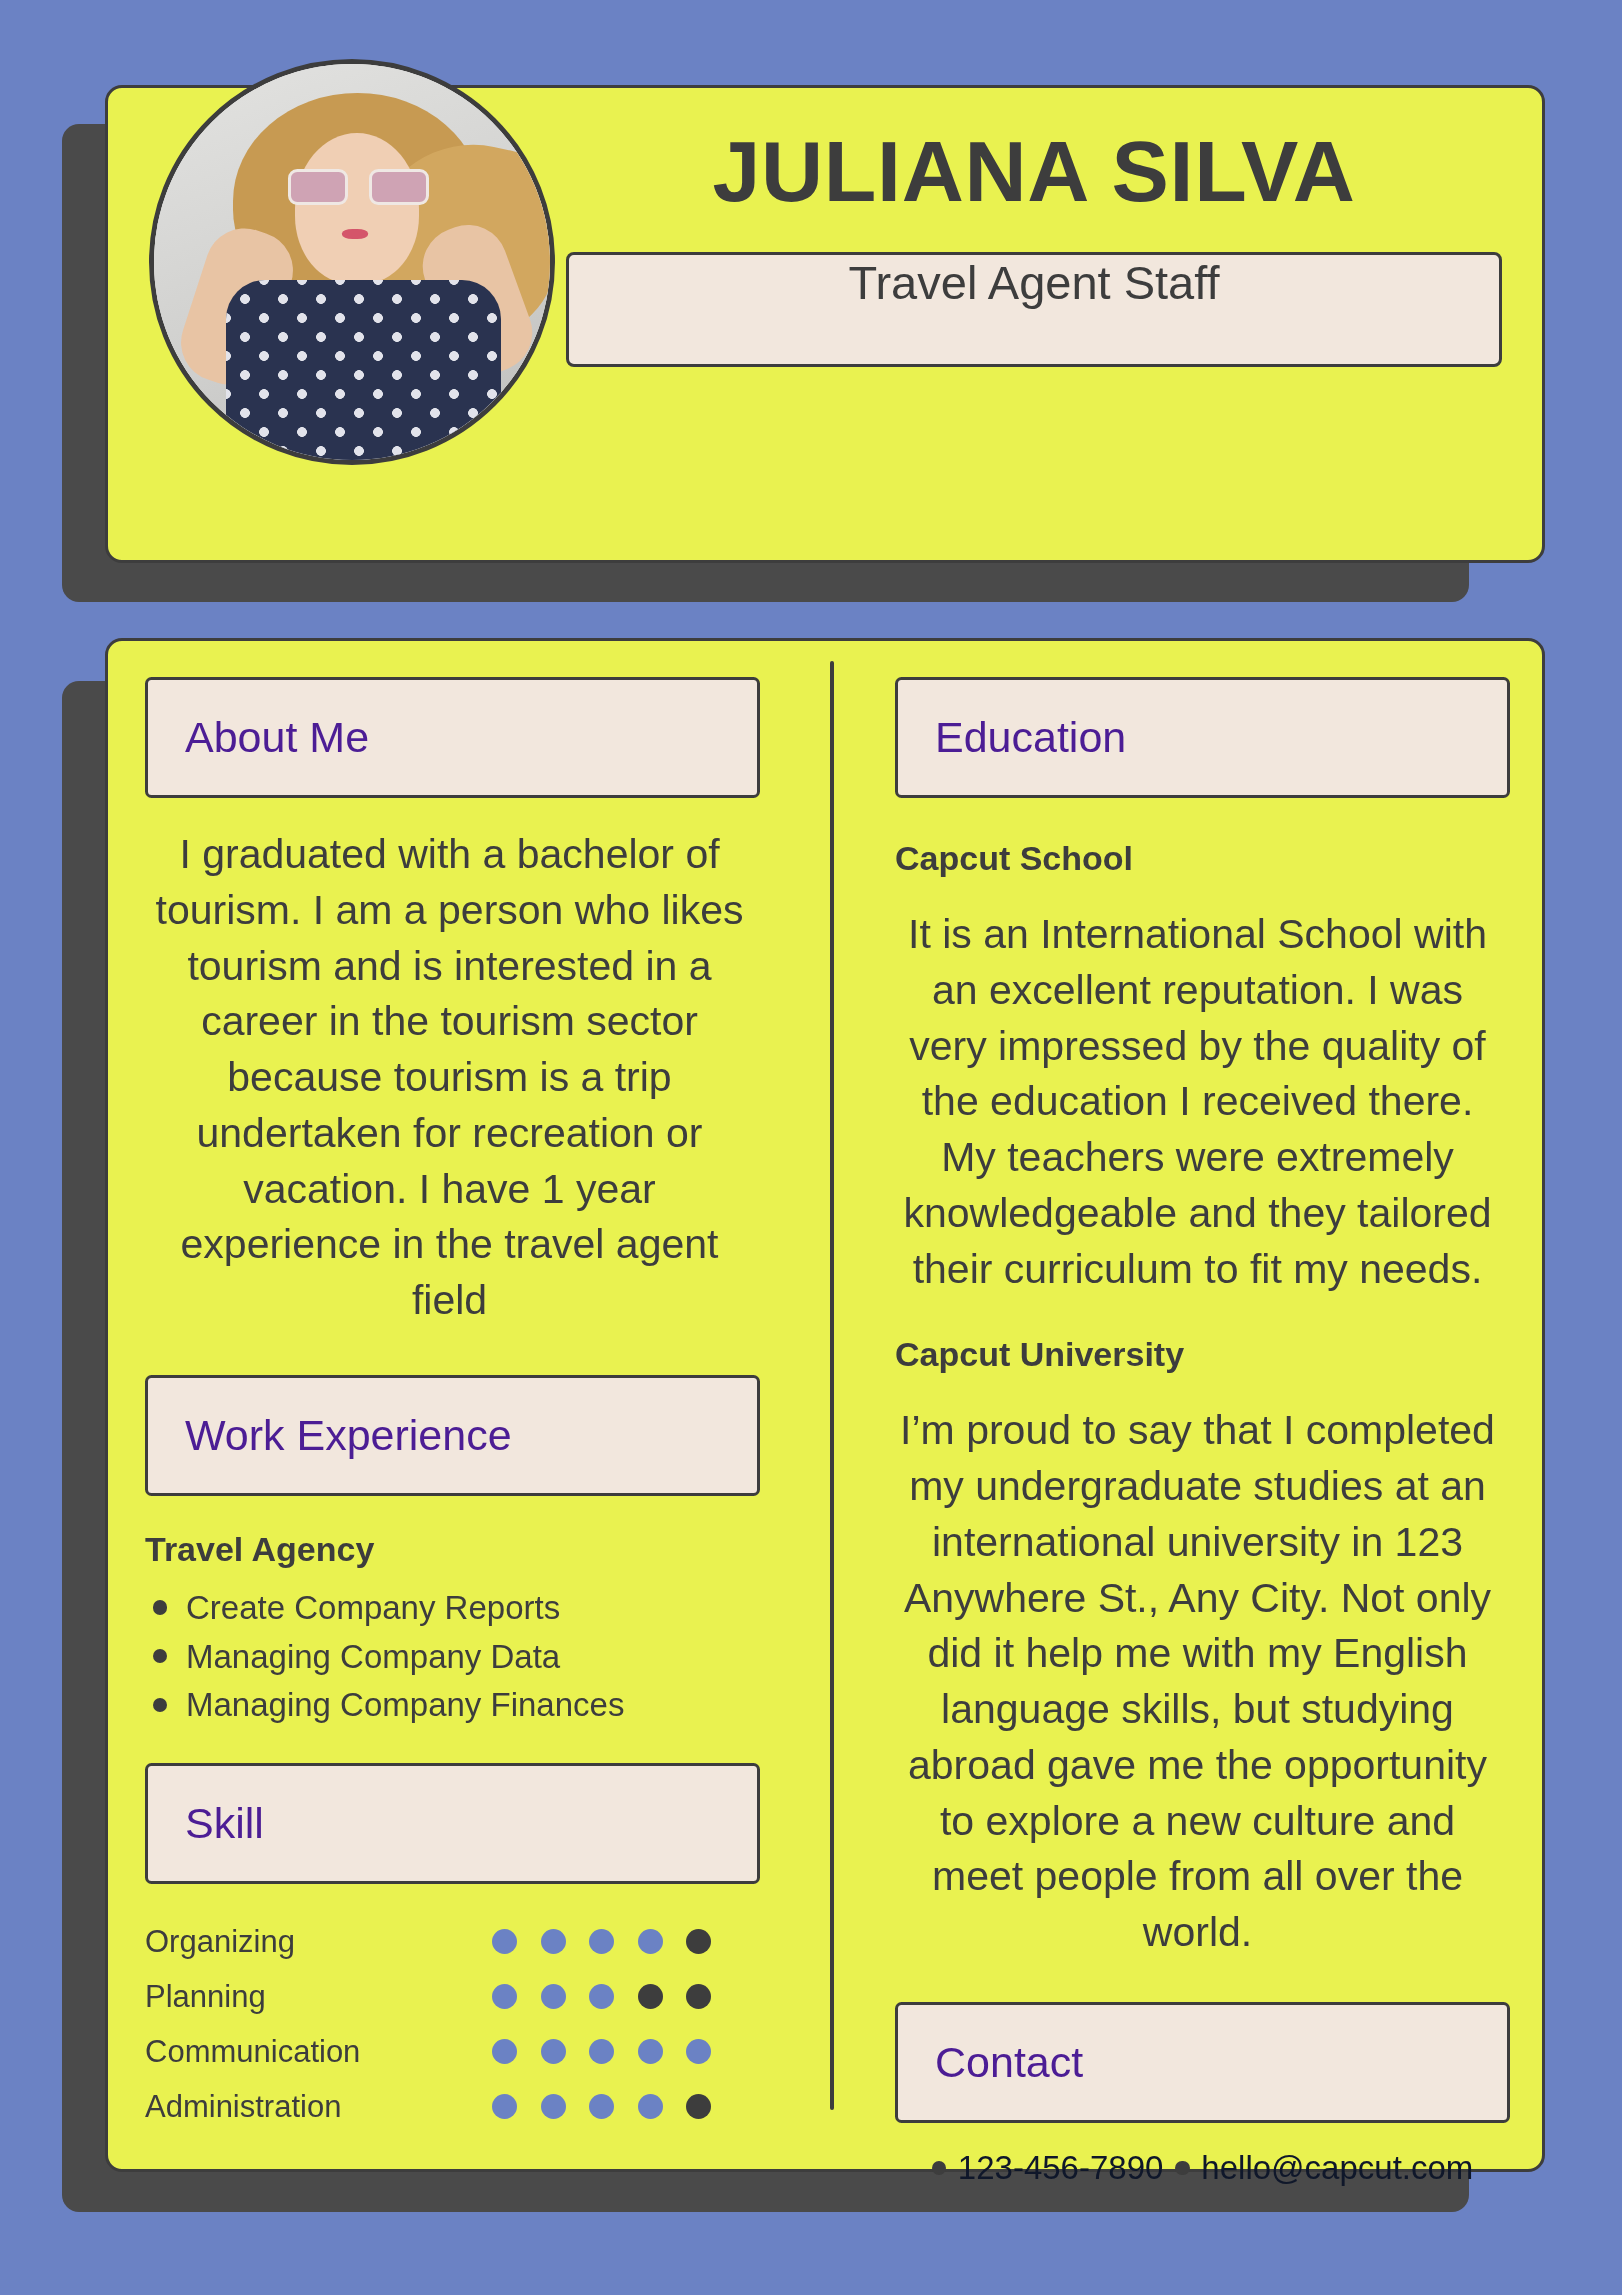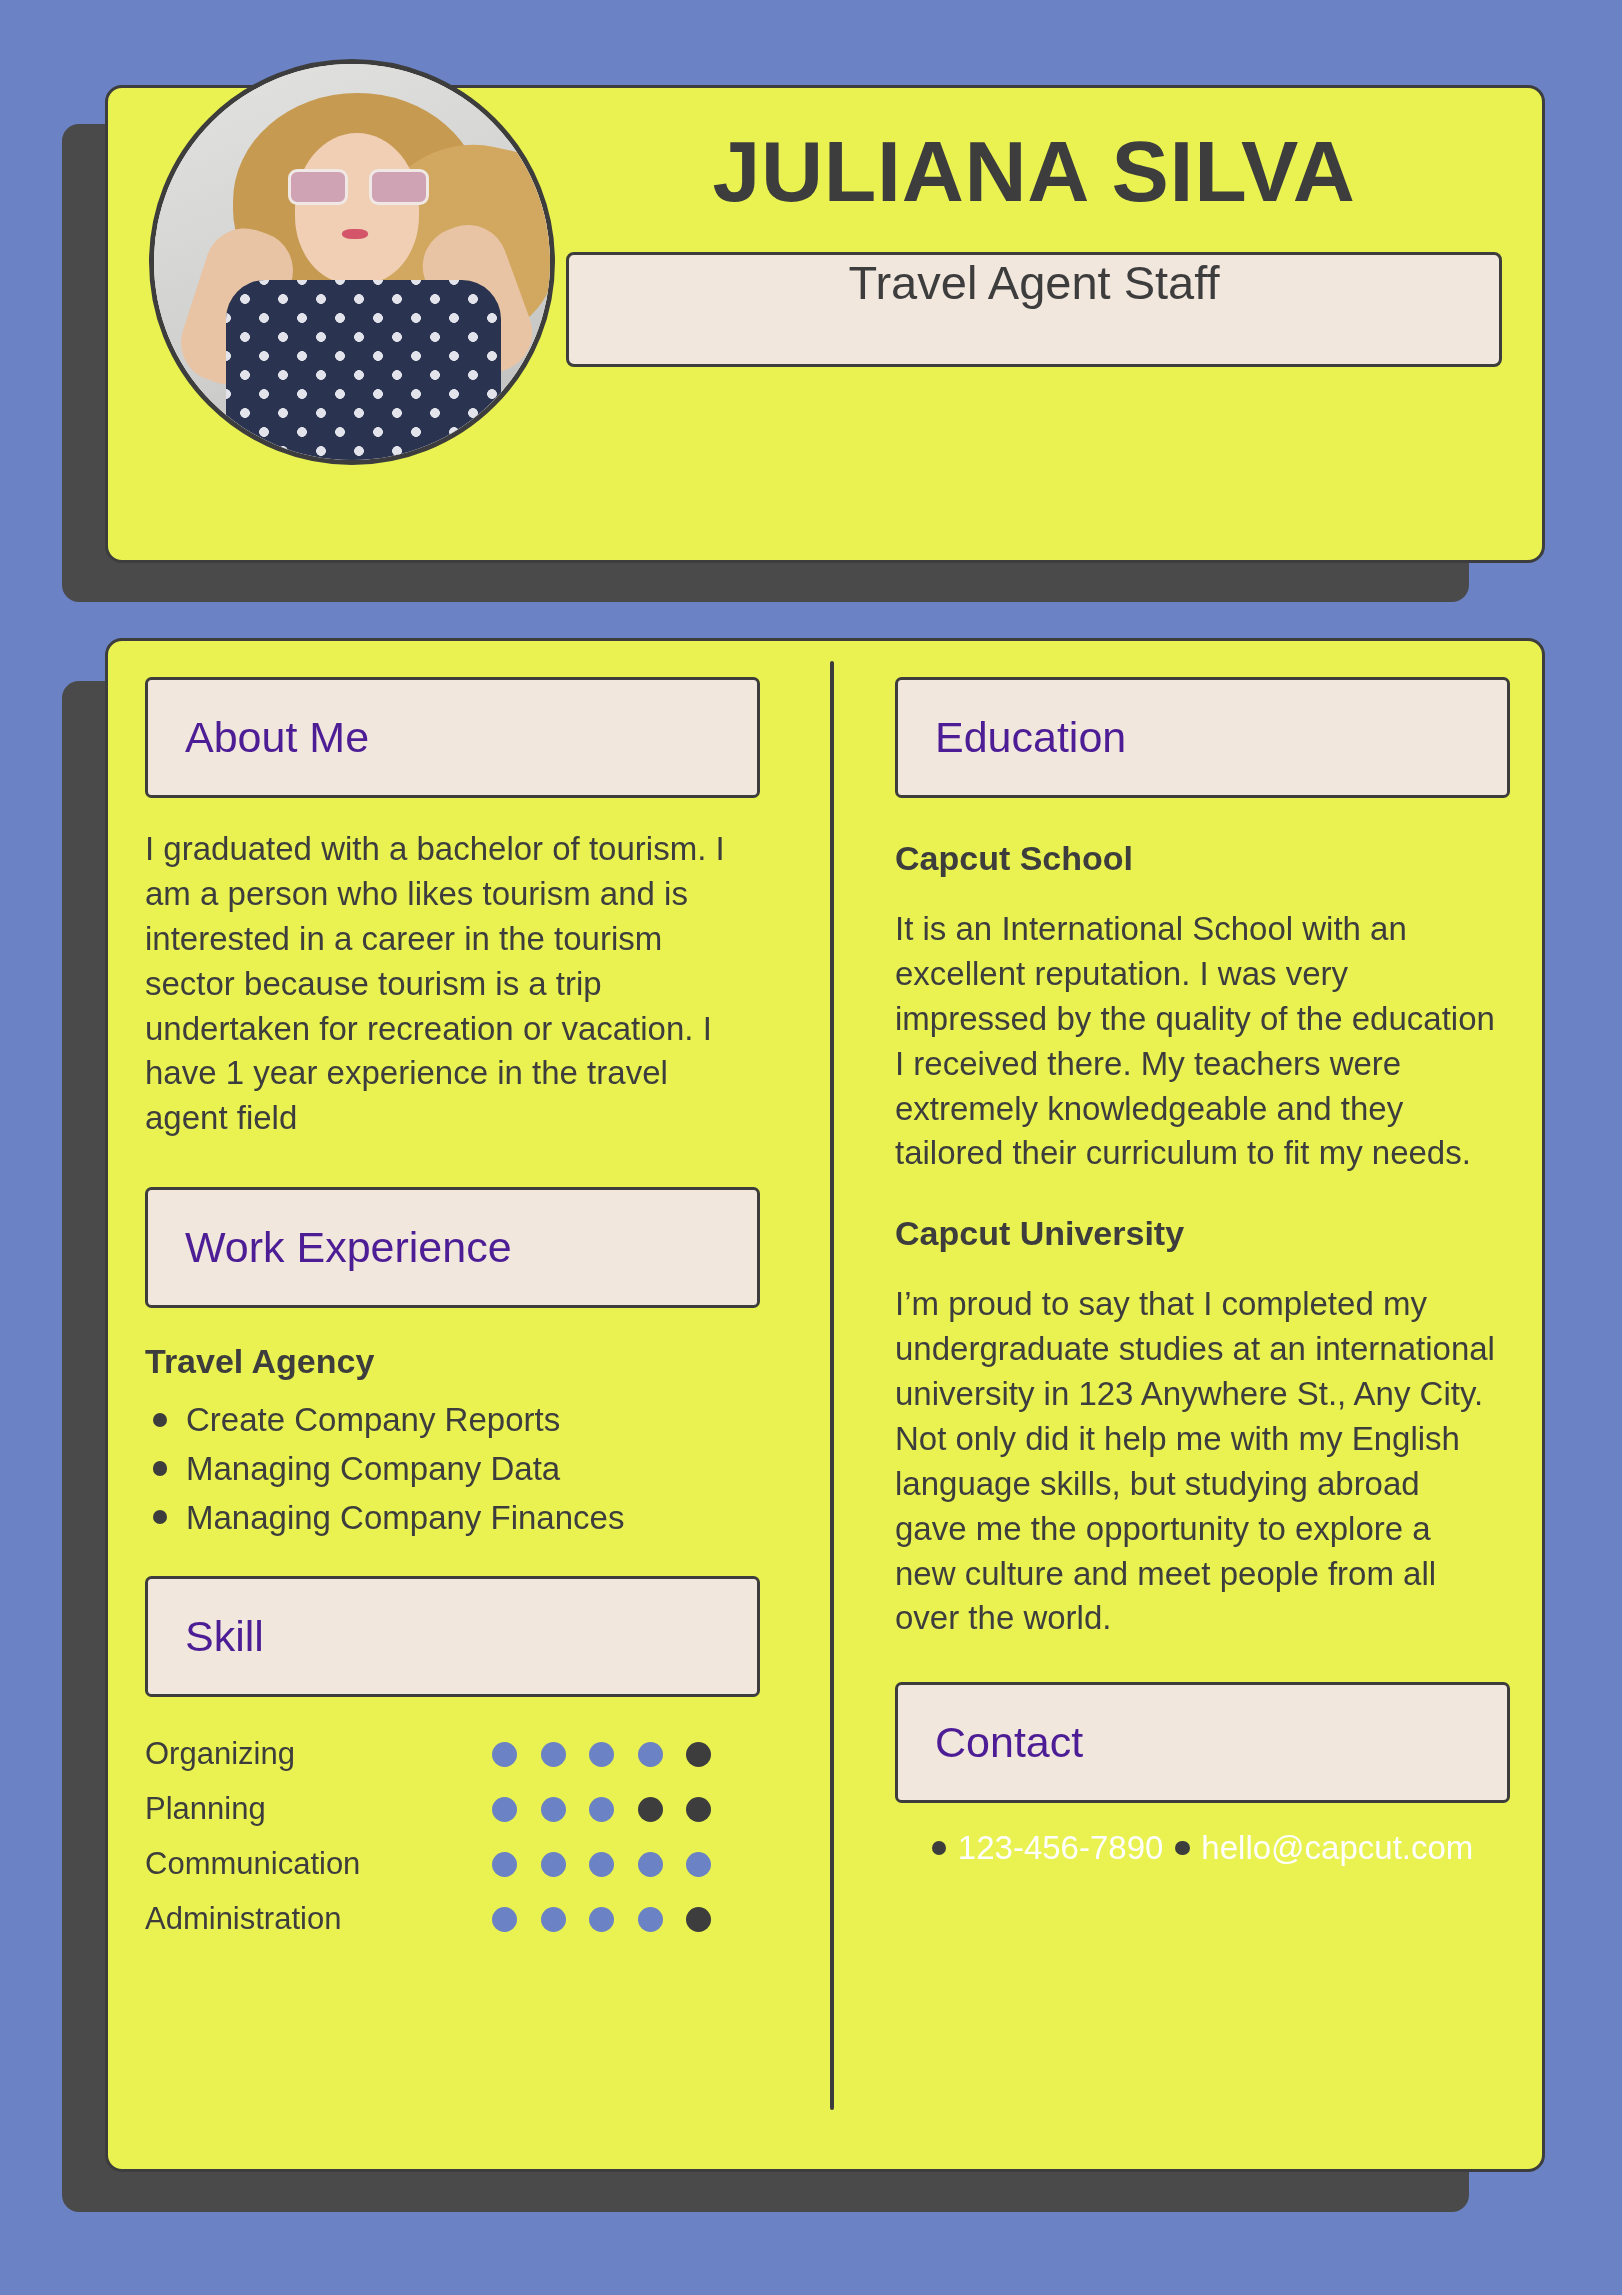--- a/index.html
+++ b/index.html
@@ -233,24 +233,25 @@
     box-sizing: border-box;
     height: 121px;
     display: flex;
     align-items: center;
     padding-left: 37px;
     font-size: 43px;
     color: #4c1d95;
   }
 
   .para {
-    font-size: 33px;
+    font-size: 41px;
     line-height: 1.36;
     color: #3d3d3d;
     margin: 29px 0 0 0;
+    text-align: center;
   }
   .col-left .para { width: 609px; }
   .col-right .para { width: 605px; }
 
   .sub-title {
     font-size: 34px;
     font-weight: bold;
     color: #3d3d3d;
     margin-top: 34px;
   }
@@ -304,21 +305,21 @@
     background: #6b82c4;
   }
   .dot.off {
     background: #3d3d3d;
   }
 
   
   .contact-line {
     margin-top: 26px;
     font-size: 33px;
-    color: #ffffff;
+    color: #0f172a;
     display: flex;
     align-items: center;
     justify-content: center;
     gap: 11.8px;
     width: 615px;
   }
   .c-bullet {
     width: 14.4px;
     height: 14.4px;
     border-radius: 50%;

